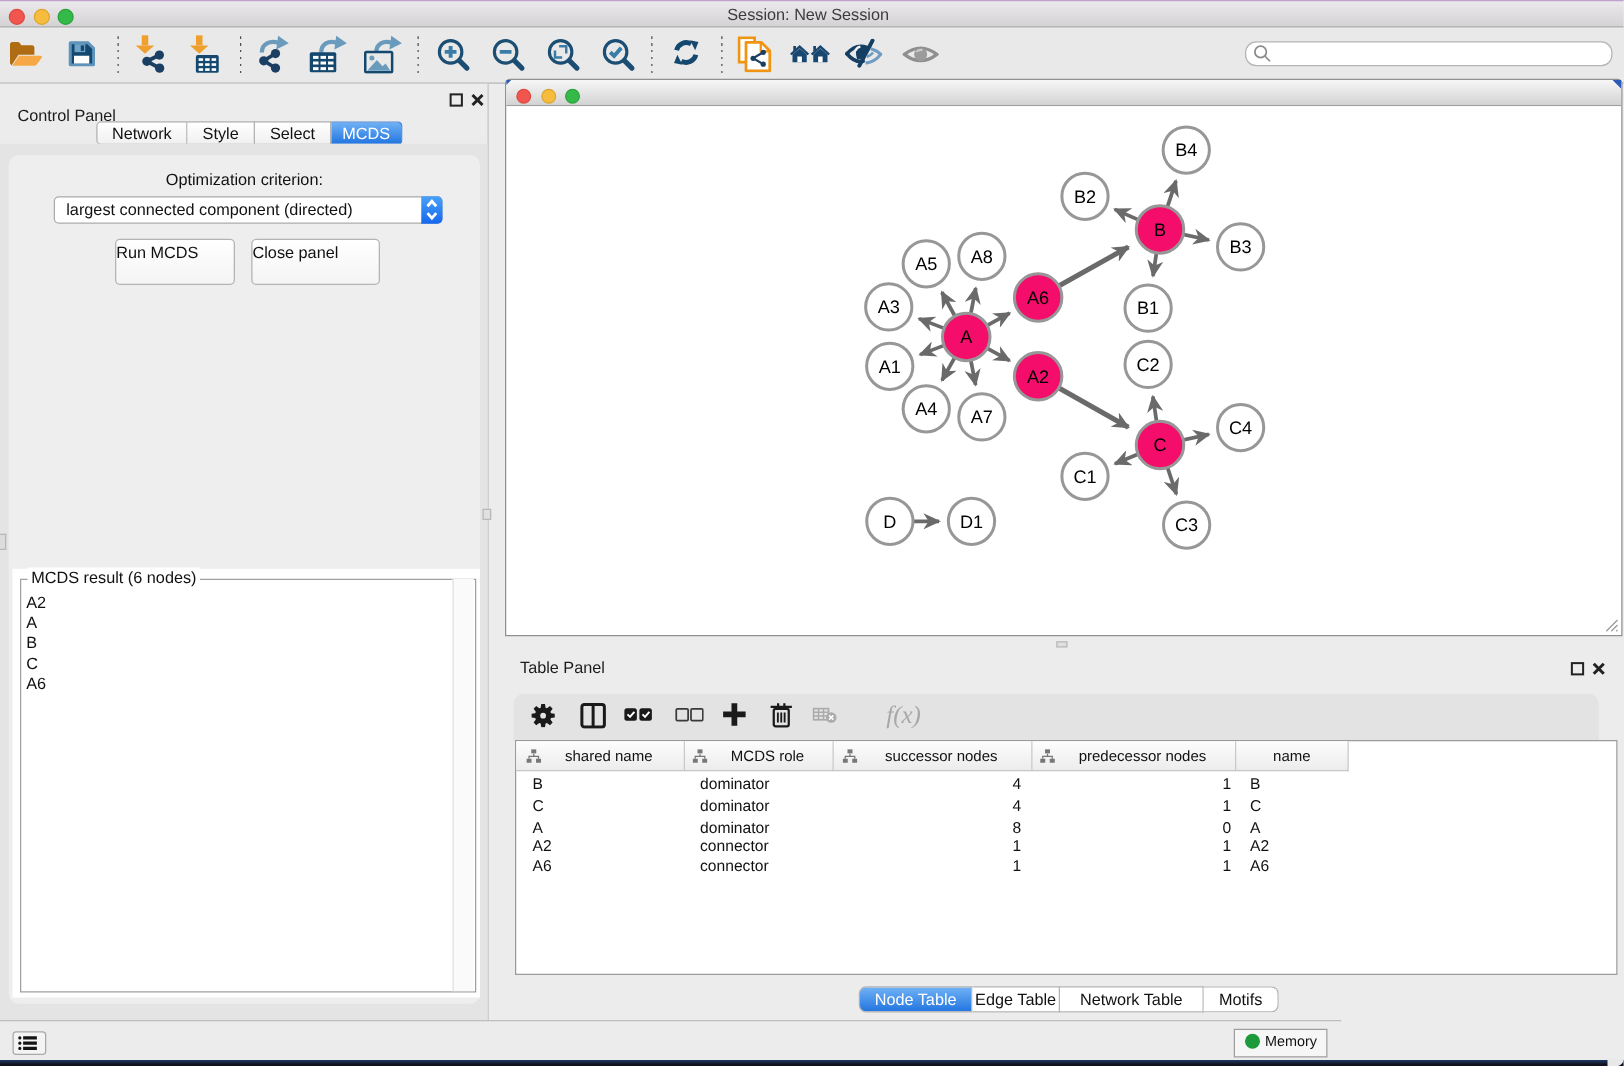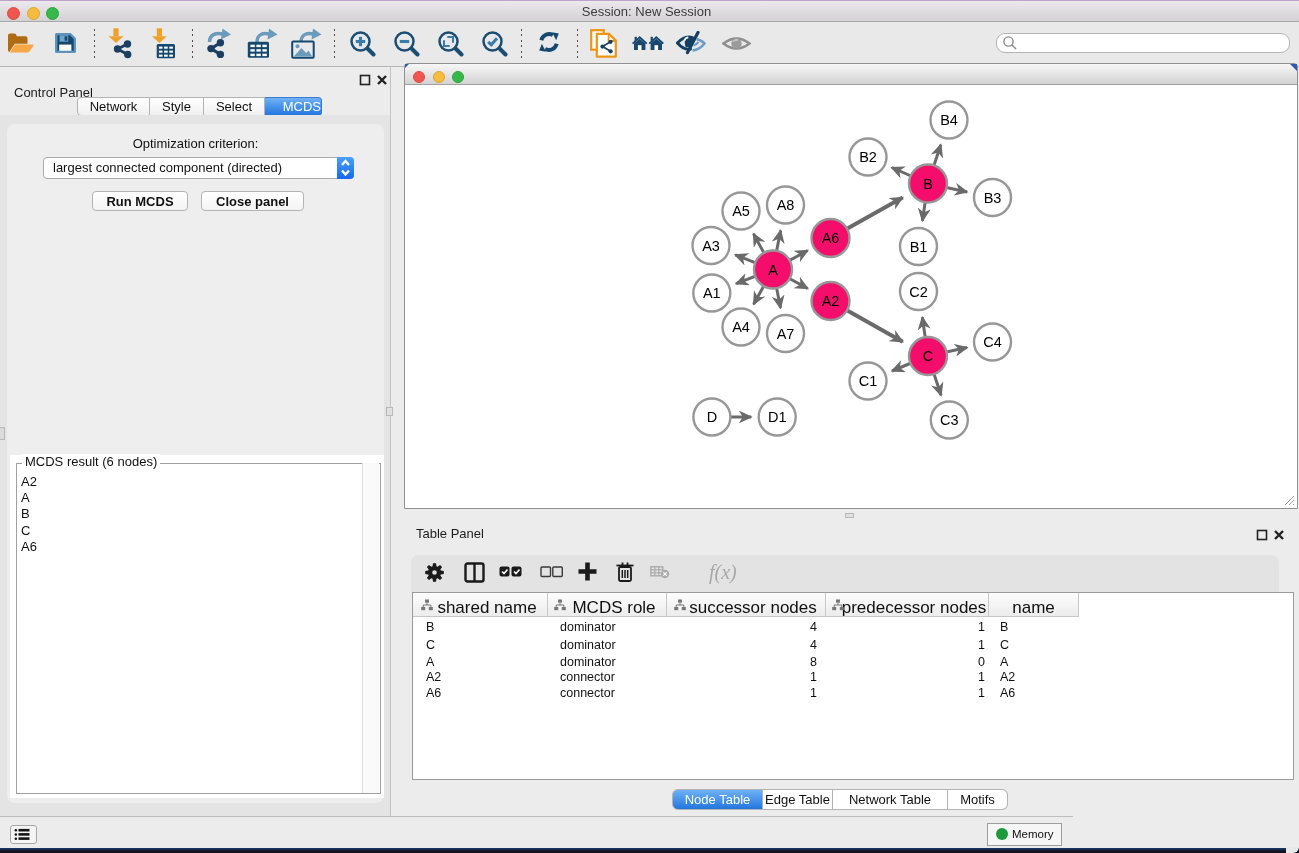--- a/index.html
+++ b/index.html
@@ -25,43 +25,43 @@
 .tab { height:19px; font-size:13px; color:#111; background:linear-gradient(#ffffff,#f0f0f0);
   border:1px solid #b3b3b3; border-left:none; text-align:center; line-height:18px; }
 .tab.first { border-left:1px solid #b3b3b3; border-radius:4px 0 0 4px; }
 .tab.last { border-radius:0 4px 4px 0; }
 .tab.sel { background:linear-gradient(#6fb1f5,#2376e0); color:#fff; border-color:#3a7cd0; }
 #cpContent { left:0px; top:115px; width:390px; height:701px; background:#e4e4e4; }
 #cpInner { left:7px; top:124px; width:377px; height:679px; background:#eeeeee; border-radius:8px; }
 #optlabel { left:0; top:136px; width:391px; text-align:center; font-size:13px; color:#111; }
 #dropdown { left:43px; top:157px; width:311px; height:22px; background:#fff; border:1px solid #ababab; border-radius:4px; font-size:13px; color:#111; line-height:20px; padding-left:9px; }
 #spinner { right:-1px; top:-1px; width:17px; height:22px; border-radius:0 4px 4px 0; background:linear-gradient(#4aa1f8,#1568ee); position:absolute; }
-.btn { position:absolute; height:20px; background:linear-gradient(#ffffff,#f4f4f4); border:1px solid #b4b4b4; border-radius:4px; font-size:13px; color:#111; text-align:center; line-height:19px;font-weight:bold; }
+.btn { position:absolute; height:37px; background:linear-gradient(#ffffff,#f4f4f4); border:1px solid #b4b4b4; border-radius:4px; font-size:13px; color:#111; text-align:left; line-height:19px; }
 #fswhite { left:10px; top:455px; width:374px; height:343px; background:#ffffff; }
 #fieldset { left:15.5px; top:462.5px; width:365px; height:331px; border:1px solid #a0a0a0; }
 #fslegend { left:22px; top:454px; font-size:13px; color:#111; padding:0 3px; background:#ffffff; }
 #fslist { left:21px; top:474px; font-size:13px; color:#111; line-height:16.2px; }
 #fsscroll { left:362px; top:463px; width:17px; height:330px; background:#fafafa; border-left:1px solid #e0e0e0; }
 
 #netwin { left:404px; top:63px; width:894px; height:446px; background:#ffffff;
   border:1px solid #909090; border-radius:4px 4px 0 0; }
 #nettitle { position:absolute; left:0; top:0; width:100%; height:21px;
   background:linear-gradient(#f7f7f7,#d3d3d3); border-bottom:1px solid #a0a0a0; border-radius:4px 4px 0 0; }
 #nettitle .tl { position:absolute; top:7px; width:12px; height:12px; border-radius:50%; }
 #nettext { position:absolute; top:4px; width:100%; text-align:center; font-size:13px; color:#2e2e2e; }
 
 #tpanel { left:392px; top:520px; width:907px; height:296px; background:#ececec; }
 #ttoolbar { left:411px; top:555px; width:868px; height:38px; background:#e3e3e3; border-radius:8px 8px 0 0; }
 #ttable { left:412px; top:592px; width:882px; height:188px; background:#fff; border:1px solid #9b9b9b; }
 #thead { position:absolute; left:0; top:0; width:666px; height:24px;
   background:linear-gradient(#fdfdfd,#ececec); border-bottom:1px solid #c6c6c6; }
 .hcol { position:absolute; top:0; height:24px; border-right:1px solid #c9c9c9; }
-.hlabel { position:absolute; top:5px; width:100%; text-align:center; font-size:17px; color:#111; }
+.hlabel { position:absolute; top:5px; width:100%; text-align:center; font-size:12px; color:#111; }
 .cell { position:absolute; font-size:12.5px; color:#111; }
-.btabs { position:absolute; display:flex; }
+.btabs { position:absolute; display:flex;margin-left:15px; }
 .btab { height:21px; font-size:13px; color:#111; background:#fff; border:1px solid #b3b3b3; border-left:none; text-align:center; line-height:20px; }
 
 #statusbar { left:0; top:816px; width:1073px; height:31px; background:#ececec; border-top:1px solid #bdbdbd; }
 #memory { position:absolute; right:11px; top:6px; width:75px; height:23px; background:#f6f6f6; border:1px solid #9d9d9d; font-size:11.5px; color:#111; line-height:21px; }
 #desktop { left:0; top:848px; width:1299px; height:5px;
   background:linear-gradient(#1d3a66,#10131f 70%); }
 #corner { position:absolute; right:0; bottom:0; width:13px; height:6px; background:#e8e8e8; border-radius:0 0 9px 0; }
 </style>
 </head>
 <body>
@@ -234,21 +234,21 @@
 <div id="cpanel" class="abs">
   <div class="ptitle abs" style="left:14px; top:0;margin-top:18px;">Control Panel</div>
   <svg class="abs" style="left:359px; top:7px;" width="30" height="12" viewBox="0 0 30 12">
       <rect x="1.5" y="1.5" width="9" height="9" fill="none" stroke="#222" stroke-width="1.6"></rect>
       <path d="M19 2 L27 10 M27 2 L19 10" stroke="#222" stroke-width="2.4"></path>
     </svg>
   <div class="tabs" style="left:77px; top:30px;">
     <div class="tab first" style="width:73px;">Network</div>
     <div class="tab" style="width:54px;">Style</div>
     <div class="tab" style="width:61px;">Select</div>
-    <div class="tab last sel" style="width:57px;text-align:right;">MCDS</div>
+    <div class="tab last sel" style="width:57px;">MCDS</div>
   </div>
 </div>
 <div id="cpContent" class="abs"></div>
 <div id="cpInner" class="abs"></div>
 <div id="optlabel" class="abs">Optimization criterion:</div>
 <div id="dropdown" class="abs">largest connected component (directed)
   <div id="spinner"><svg width="17" height="22" viewBox="0 0 17 22">
         <path d="M5 8 L8.5 4 L12 8" fill="none" stroke="#fff" stroke-width="2.3"></path>
         <path d="M5 13.5 L8.5 17.5 L12 13.5" fill="none" stroke="#fff" stroke-width="2.3"></path>
       </svg></div>

